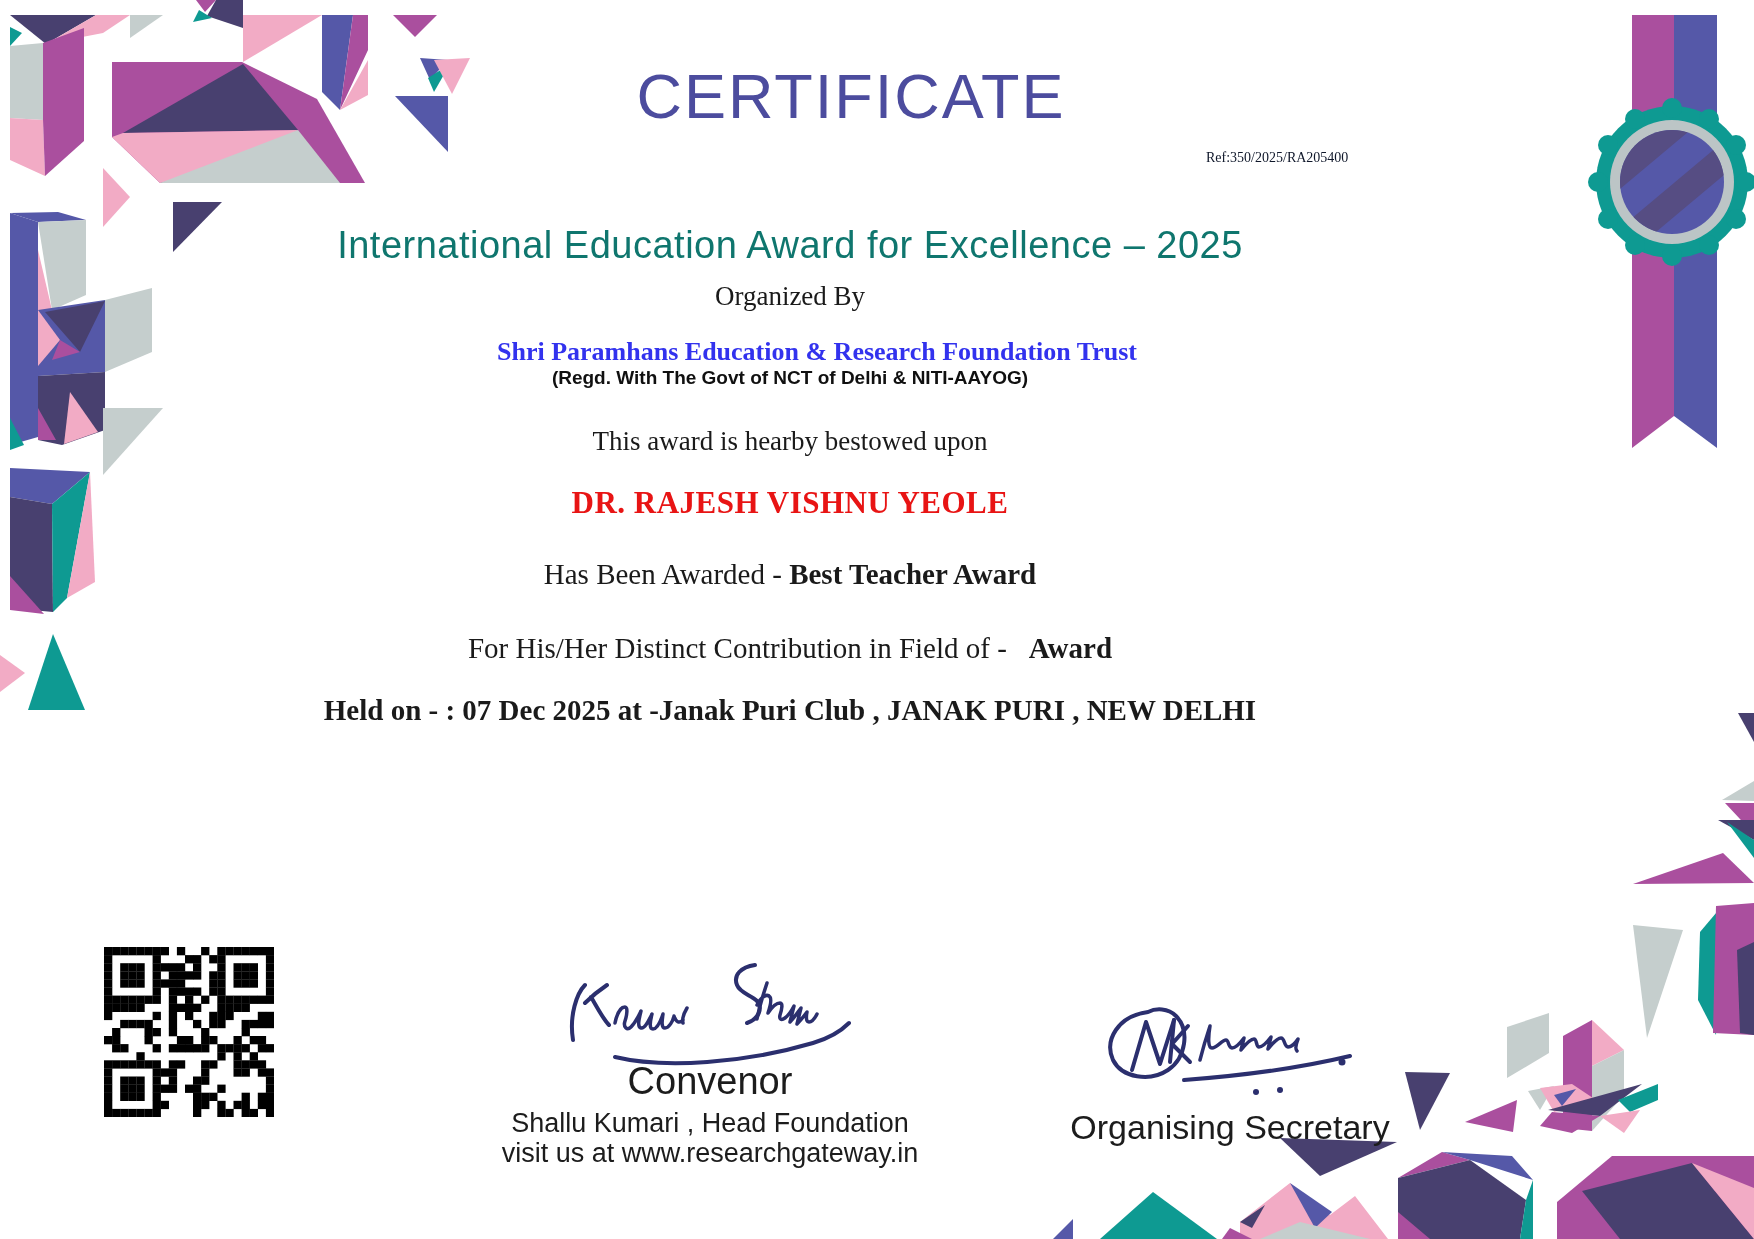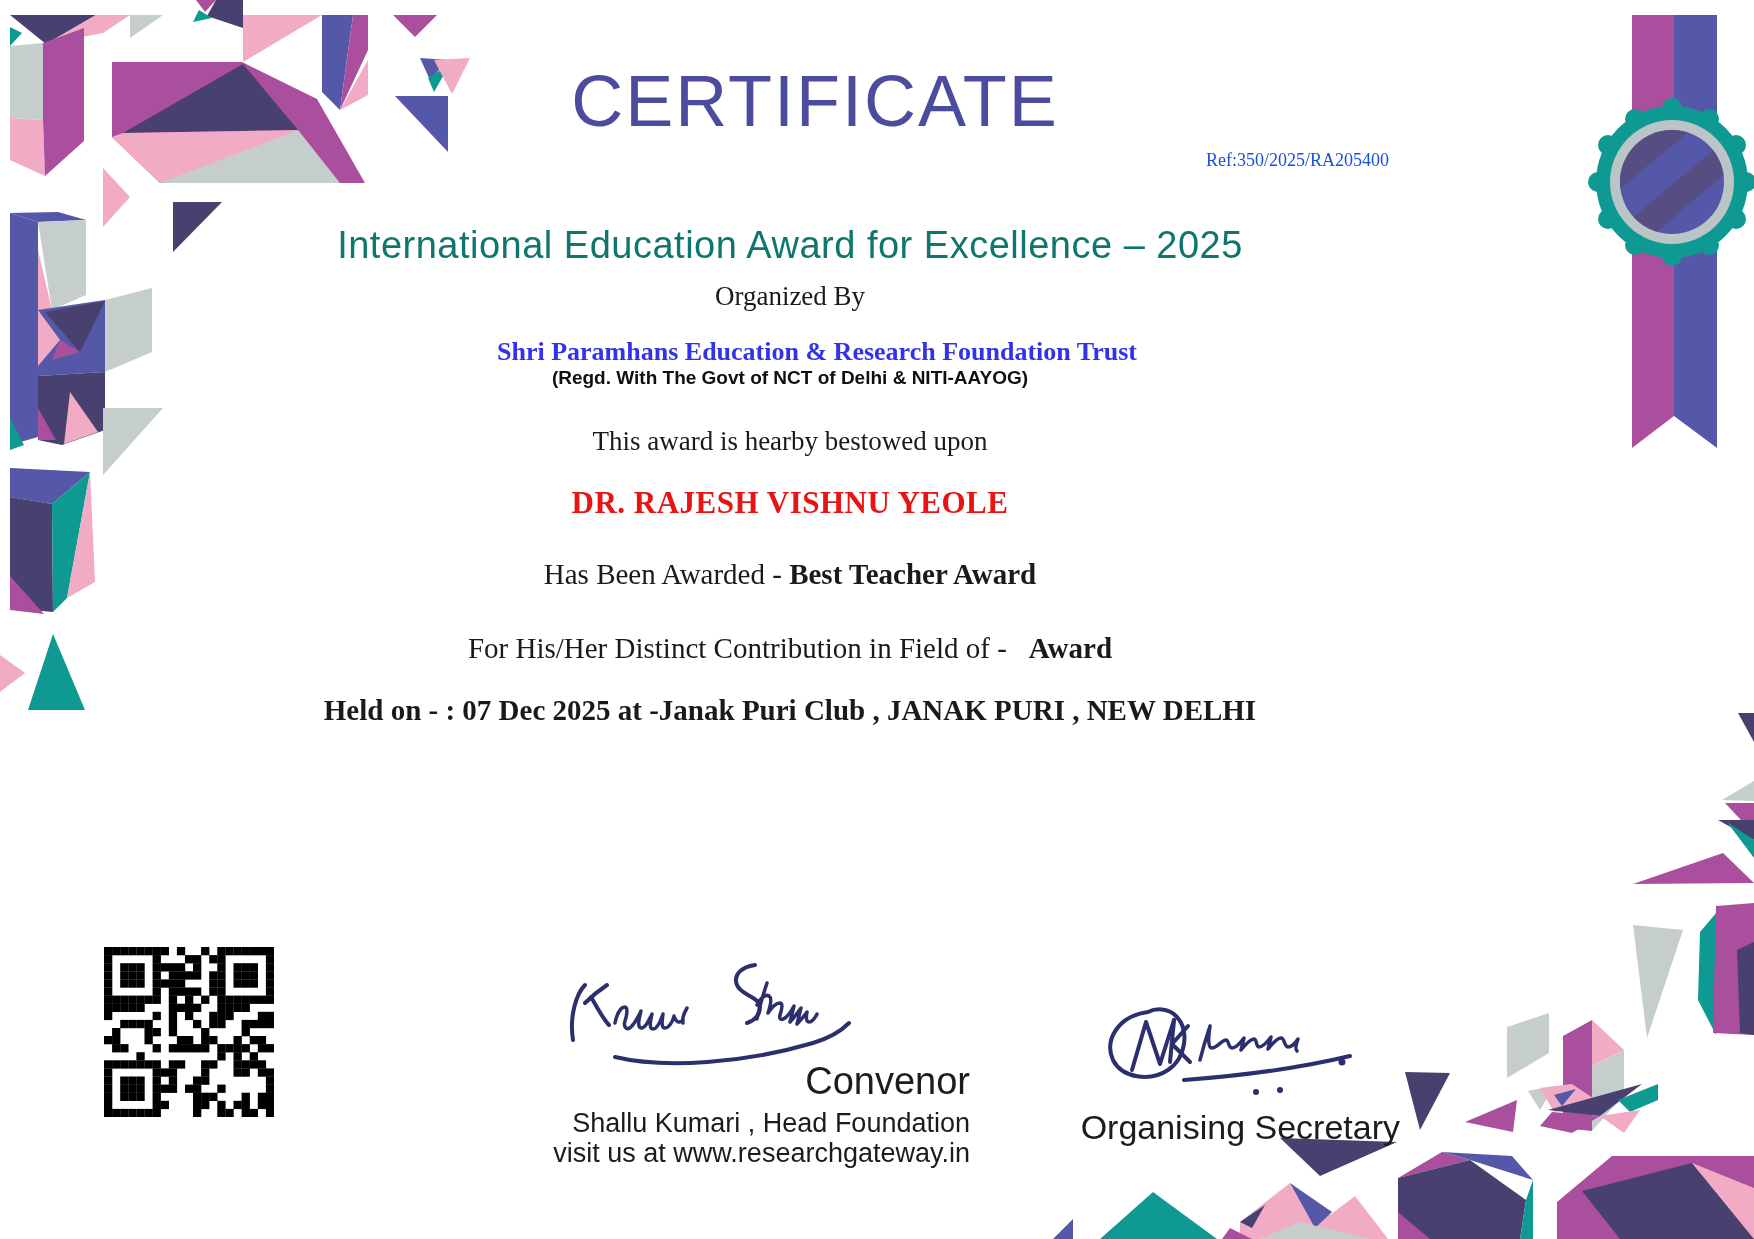--- a/index.html
+++ b/index.html
@@ -6,39 +6,39 @@
   .page{position:relative;width:1754px;height:1239px;background:#ffffff;overflow:hidden;
         font-family:"Liberation Serif","DejaVu Serif",serif;color:var(--text-dark,#1a1a1a);}
   .deco{position:absolute;left:0;top:0;width:1754px;height:1239px;pointer-events:none;}
   .f-mag{fill:var(--deco-magenta,#aa4f9e);} .f-pink{fill:var(--deco-pink,#f2abc5);}
   .f-dark{fill:var(--deco-dark-purple,#48406f);} .f-blue{fill:var(--deco-slate-blue,#5558a8);}
   .f-gray{fill:var(--deco-gray,#c5cecd);} .f-teal{fill:var(--deco-teal,#0e9a92);}
   .f-silver{fill:var(--rosette-silver,#bcc5c6);} .f-stripe{fill:var(--rosette-stripe,#564d83);}
   .line{position:absolute;left:0;width:1580px;text-align:center;white-space:pre-wrap;z-index:3;}
   .sans{font-family:"Liberation Sans","DejaVu Sans",sans-serif;}
   .b{font-weight:bold;}
-  .t-title{width:1630px;top:60px;font-size:72px;letter-spacing:2px;color:var(--title-blue,#4c4c9e);font-weight:400;}
-  .t-ref{position:absolute;left:1206px;top:150px;font-size:18px;color:#1d4ed8;z-index:3;}
+  .t-title{width:1630px;top:60px;font-size:63px;letter-spacing:2px;color:var(--title-blue,#4c4c9e);font-weight:400;padding-left:36px;}
+  .t-ref{position:absolute;left:1206px;top:150px;font-size:14px;color:#0f172a;z-index:3;}
   .t-award{top:224px;font-size:38px;color:#0f766e;letter-spacing:.5px;}
   .t-orgby{top:281px;font-size:27px;}
   .t-org{top:337px;font-size:26px;font-weight:bold;color:var(--organizer-blue,#3232ee);margin-left:27px;}
   .t-regd{top:367px;font-size:19px;font-weight:bold;color:#101010;}
   .t-bestow{top:426px;font-size:27px;}
   .t-name{top:485px;font-size:31px;font-weight:bold;color:var(--recipient-red,#e81414);letter-spacing:.5px;}
   .t-awarded{top:558px;font-size:29px;}
   .t-field{top:632px;font-size:29px;}
   .t-field .gap{margin-left:22px;}
   .t-event{top:694px;font-size:29px;font-weight:bold;}
   .qr{position:absolute;left:104px;top:947px;width:170px;height:170px;z-index:2;}
   .sig{position:absolute;z-index:2;}
   .sig path{fill:none;stroke:var(--signature-ink,#2b2f6e);stroke-linecap:round;stroke-linejoin:round;}
   .sig .dot{fill:var(--signature-ink,#2b2f6e);}
   .sig-left{left:555px;top:945px;width:310px;height:130px;}
   .sig-right{left:1088px;top:982px;width:285px;height:120px;}
-  .lbl{position:absolute;text-align:right;z-index:3;color:#1c1c1c;}
+  .lbl{position:absolute;text-align:center;z-index:3;color:#1c1c1c;}
   .lbl-convenor{left:450px;width:520px;top:1060px;font-size:38px;}
   .lbl-shallu{left:450px;width:520px;top:1108px;font-size:27px;}
   .lbl-visit{left:450px;width:520px;top:1138px;font-size:27px;}
   .lbl-secretary{left:1060px;width:340px;top:1108px;font-size:34px;}
 </style>
 </head>
 <body>
 
 <div class="page">
 

